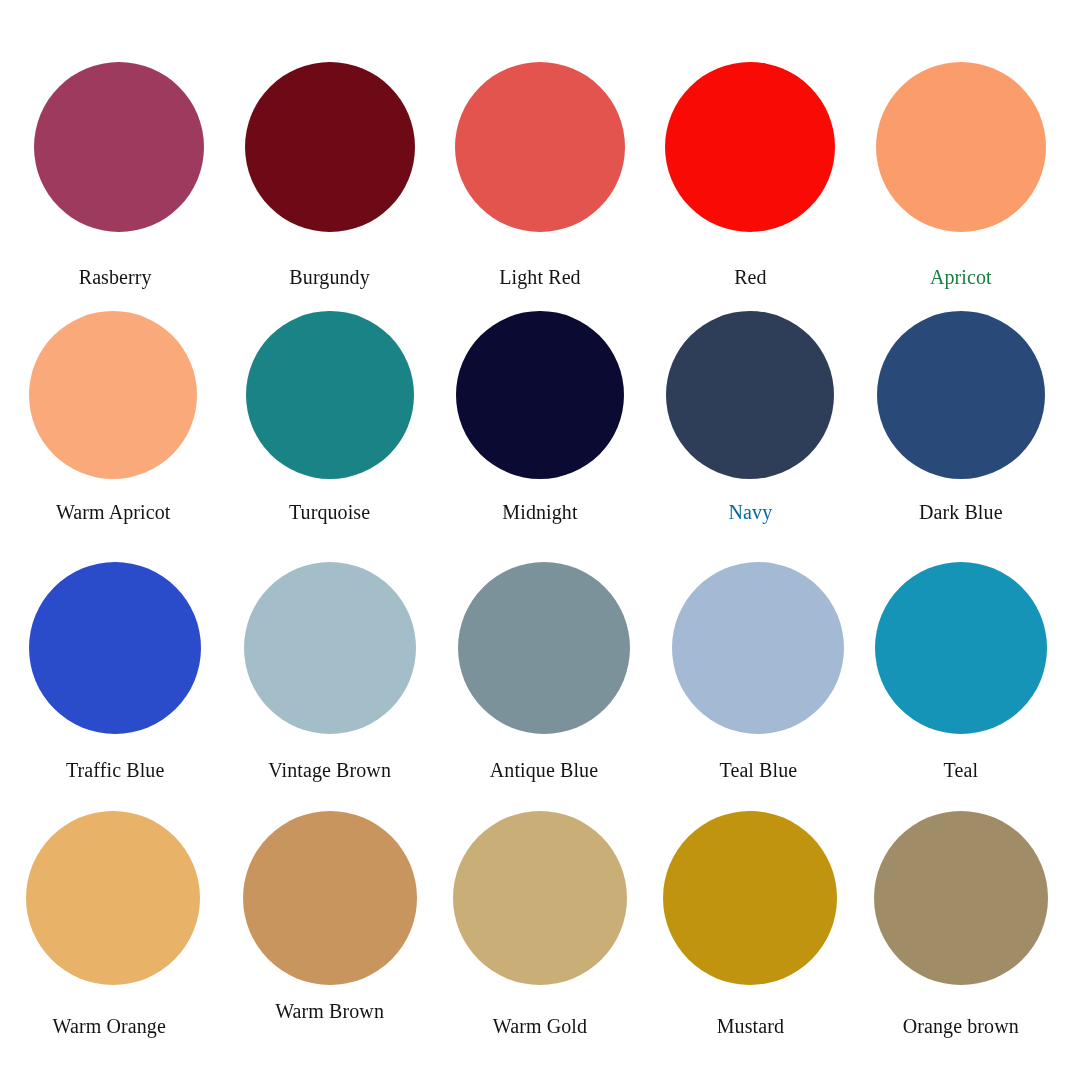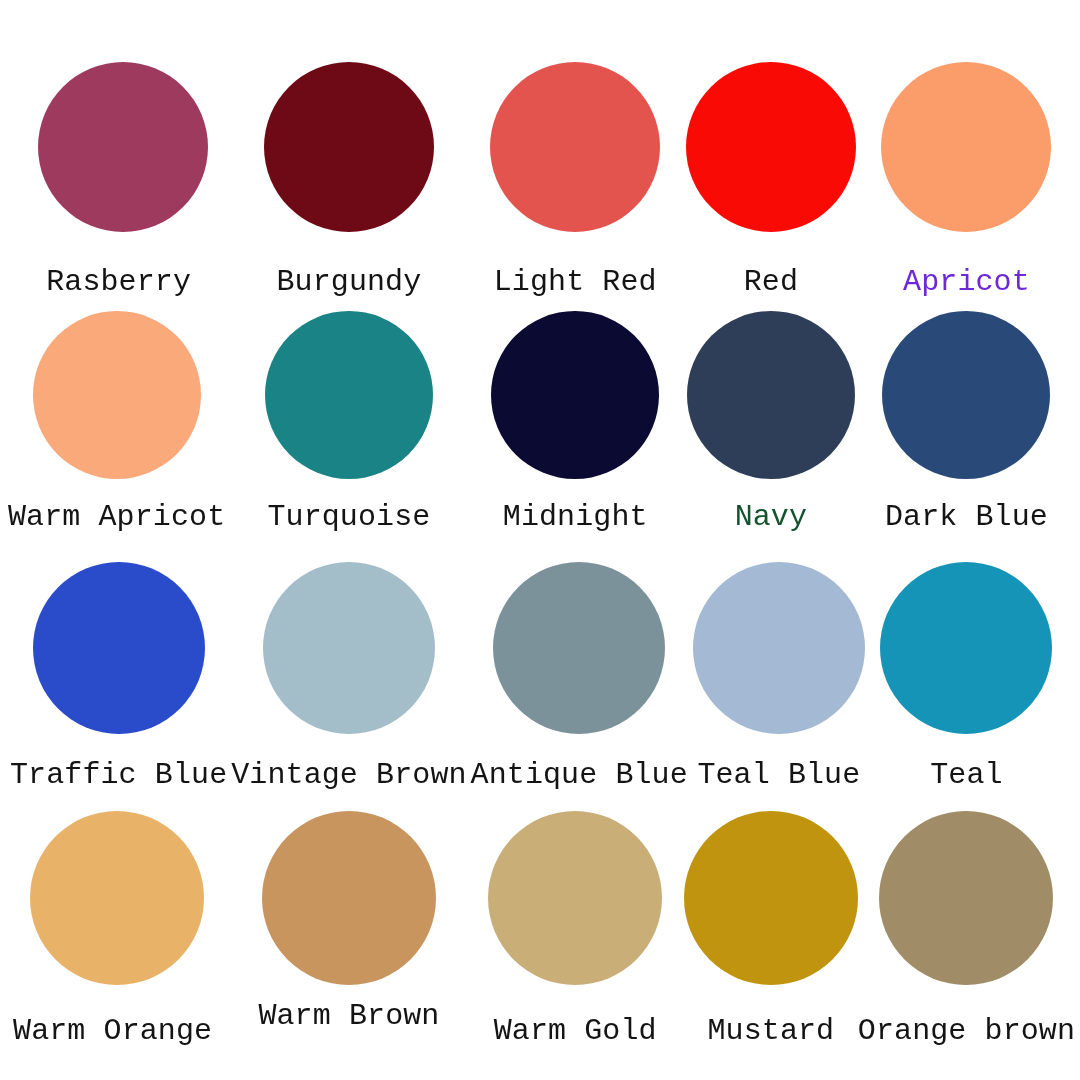--- a/index.html
+++ b/index.html
@@ -51,22 +51,22 @@
 
   .swatch-disc {
     border-radius: 50%;
     display: block;
     flex: none;
   }
 
   .swatch-label {
     display: block;
     color: #141414;
-    font-family: Liberation Mono, monospace;
-    font-size: 30px;
+    font-family: Liberation Serif, serif;
+    font-size: 20px;
     font-weight: 400;
     letter-spacing: 0.1px;
     line-height: 1;
     white-space: nowrap;
     text-align: center;
   }
 
   
   .row-1 .swatch-disc { width: 170px; height: 170px; margin-top: 4px; }
   .row-1 .swatch-label { margin-top: 35px; }
@@ -104,38 +104,38 @@
     <div class="swatch row-1">
       <span class="swatch-disc" style="background-color:#E4544F;"></span>
       <span class="swatch-label" style="color: rgb(20, 20, 20);">Light Red</span>
     </div>
     <div class="swatch row-1">
       <span class="swatch-disc" style="background-color:#FA0A05;"></span>
       <span class="swatch-label" style="color: rgb(20, 20, 20);">Red</span>
     </div>
     <div class="swatch row-1">
       <span class="swatch-disc" style="background-color:#FB9D6B;"></span>
-      <span class="swatch-label" style="color: #6d28d9;">Apricot</span>
+      <span class="swatch-label" style="color: #15803d;">Apricot</span>
     </div>
 
     <div class="swatch row-2">
       <span class="swatch-disc nudge-left-6" style="background-color:#F9A97A;"></span>
       <span class="swatch-label nudge-left-6" style="color: rgb(20, 20, 20);">Warm Apricot</span>
     </div>
     <div class="swatch row-2">
       <span class="swatch-disc" style="background-color:#1A8385;"></span>
       <span class="swatch-label" style="color: rgb(20, 20, 20);">Turquoise</span>
     </div>
     <div class="swatch row-2">
       <span class="swatch-disc" style="background-color:#0A0A33;"></span>
       <span class="swatch-label" style="color: rgb(20, 20, 20);">Midnight</span>
     </div>
     <div class="swatch row-2">
       <span class="swatch-disc" style="background-color:#2F3E58;"></span>
-      <span class="swatch-label" style="color: #14532d; text-align: right;">Navy</span>
+      <span class="swatch-label" style="color: #0369a1; text-align: right;">Navy</span>
     </div>
     <div class="swatch row-2">
       <span class="swatch-disc" style="background-color:#294A78;"></span>
       <span class="swatch-label" style="color: rgb(20, 20, 20);">Dark Blue</span>
     </div>
 
     <div class="swatch row-3">
       <span class="swatch-disc nudge-left-4" style="background-color:#2A4CCB;"></span>
       <span class="swatch-label nudge-left-4" style="color: rgb(20, 20, 20);">Traffic Blue</span>
     </div>

